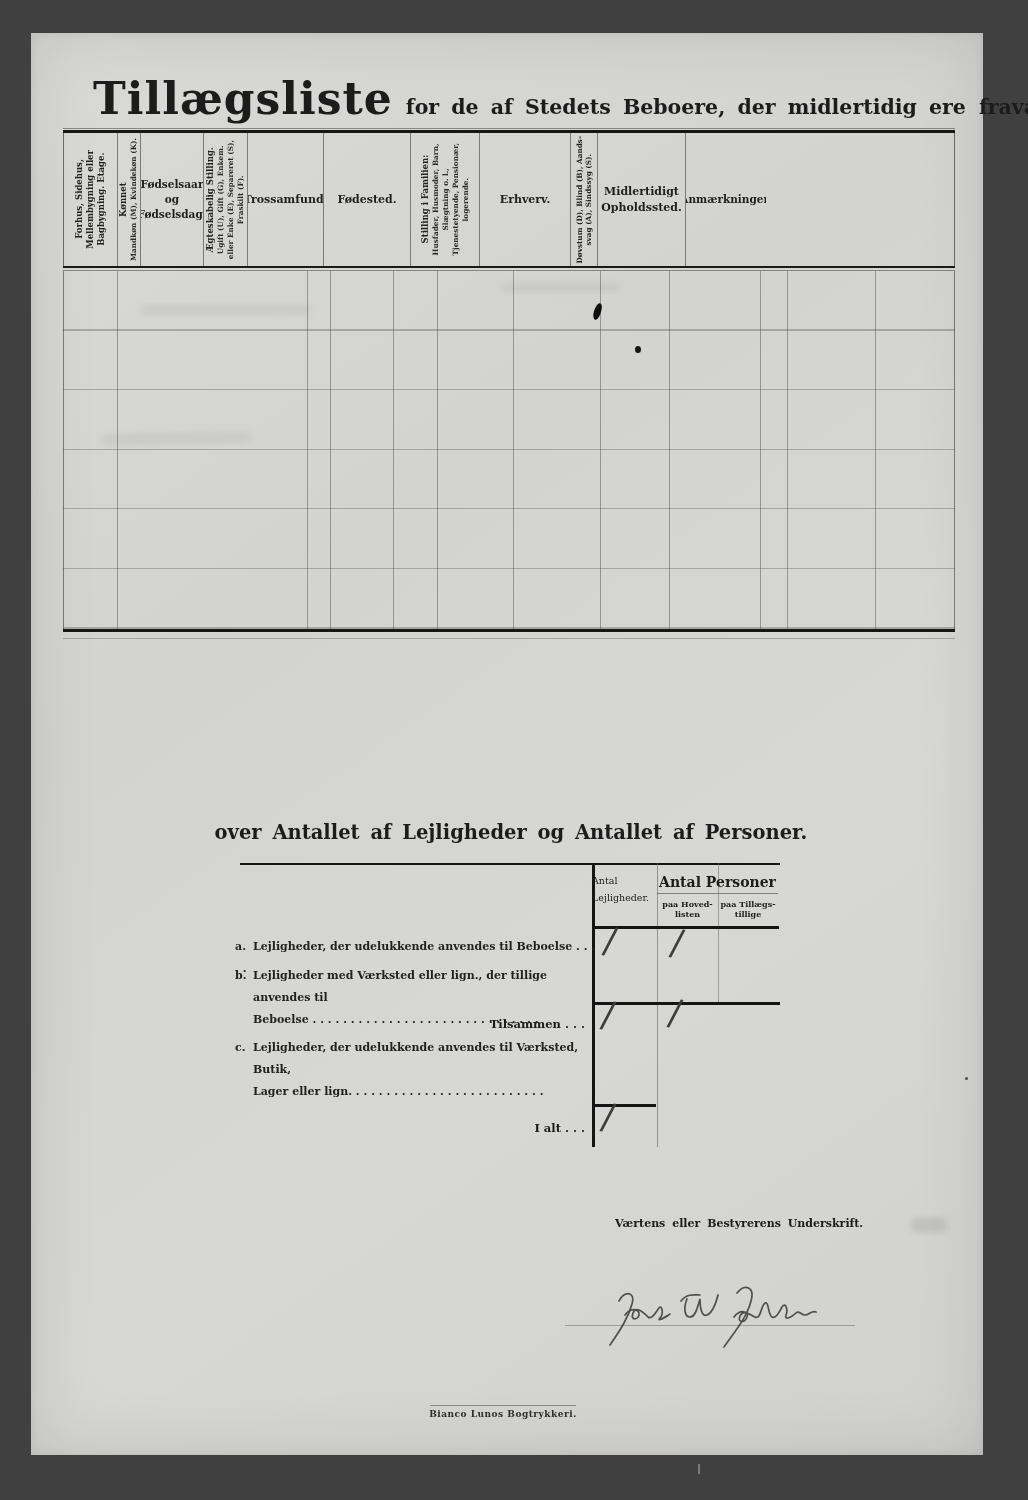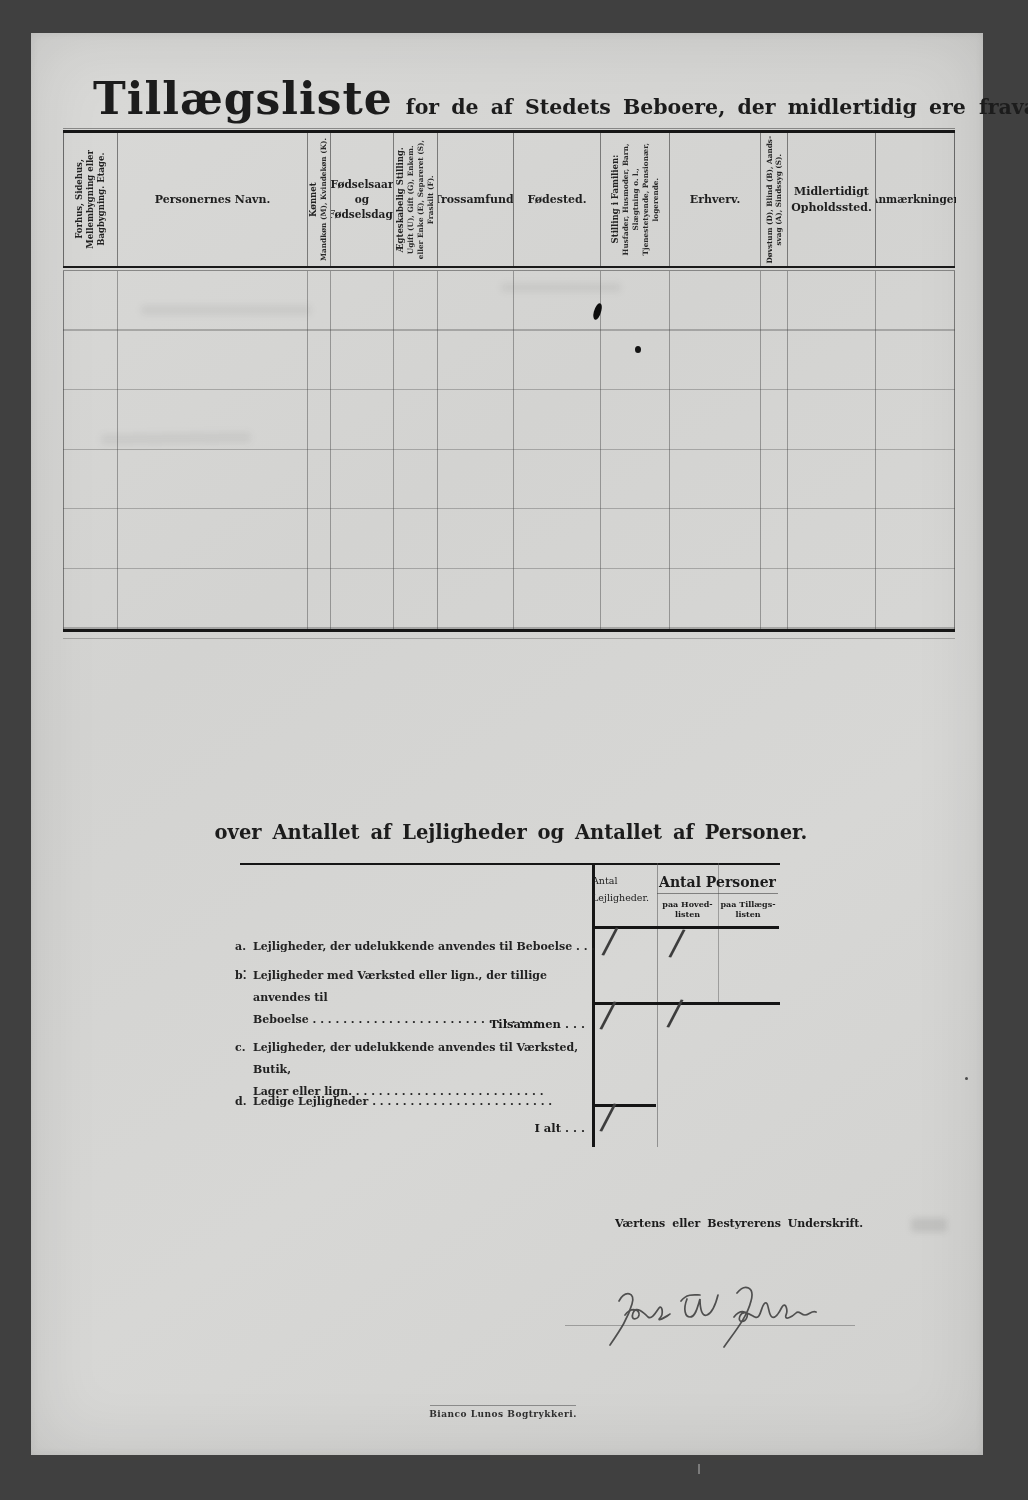--- a/index.html
+++ b/index.html
@@ -103,23 +103,20 @@
       <div class="ln-thin"></div>
       <div class="gap1"></div>
       <div class="ln-thick"></div>
 
       <div class="hdr">
         <div class="hc w0">
           <div class="vt">Forhus, Sidehus,
 Mellembygning eller
 Bagbygning.  Etage.</div>
         </div>
-        <div class="hc w1">
-          <div class="hz">Personernes Navn.</div>
-        </div>
         <div class="hc w2">
           <div class="vt2">
             <span class="vtt">Kønnet</span>
             <span class="vts">Mandkøn (M), Kvindekøn (K).</span>
           </div>
         </div>
         <div class="hc w3">
           <div class="hz sm">Fødselsaar
 og
 Fødselsdag.</div>
@@ -204,36 +201,33 @@
     <div class="sline s-hdr"></div>
     <div class="sline s-tils"></div>
     <div class="sline s-ialt"></div>
 
     <div class="mt-antal">Antal
 Lejligheder.</div>
     <div class="mt-pers">Antal  Personer</div>
     <div class="mt-hoved">paa Hoved-
 listen</div>
     <div class="mt-till">paa Tillægs-
-listen</div>
+tillige</div>
 
     <div class="sum-row r-a">
       <span class="pfx">a.</span><span class="lbl">Lejligheder, der udelukkende anvendes til Beboelse . . . . .</span>
     </div>
     <div class="sum-row r-b">
       <span class="pfx">b.</span><span class="lbl" style="display:inline-block;vertical-align:top;width:340px;">Lejligheder med Værksted eller lign., der tillige anvendes til
 Beboelse . . . . . . . . . . . . . . . . . . . . . . . . . . . . . .</span>
     </div>
     <div class="sum-right r-tils">Tilsammen . . .</div>
     <div class="sum-row r-c">
       <span class="pfx">c.</span><span class="lbl" style="display:inline-block;vertical-align:top;width:340px;">Lejligheder, der udelukkende anvendes til Værksted, Butik,
 Lager eller lign. . . . . . . . . . . . . . . . . . . . . . . . . .</span>
-    </div>
-    <div class="sum-row r-d">
-      <span class="pfx">d.</span><span class="lbl">Ledige Lejligheder . . . . . . . . . . . . . . . . . . . . . . . .</span>
     </div>
     <div class="sum-right r-ialt">I alt . . .</div>
 
     <div class="tally t-a1">∕</div>
     <div class="tally t-a2">∕</div>
     <div class="tally t-t1">∕</div>
     <div class="tally t-t2">∕</div>
     <div class="tally t-i1">∕</div>
 
     <div class="sig-label">Værtens eller Bestyrerens Underskrift.</div>

